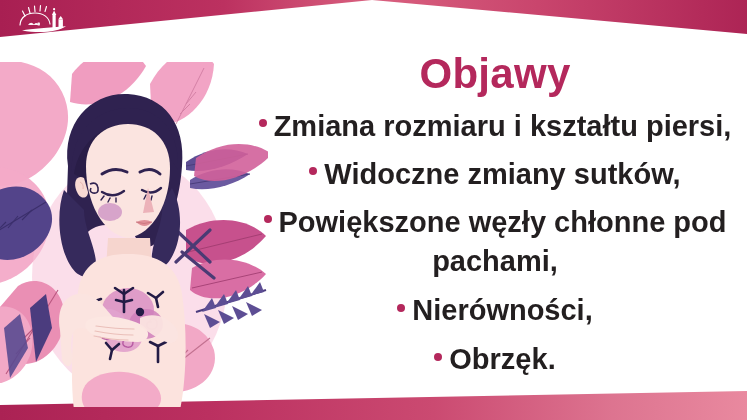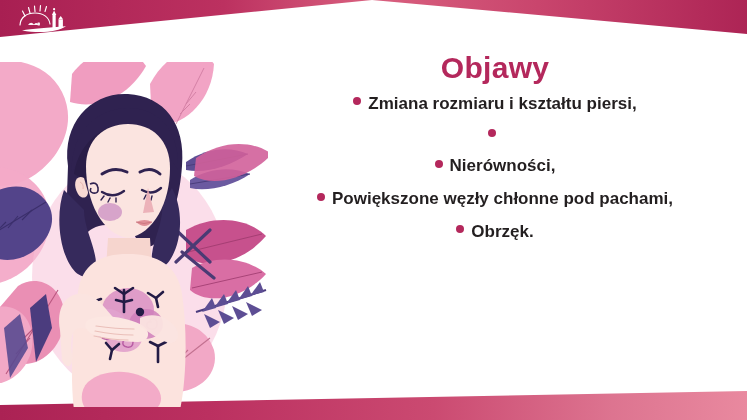--- a/index.html
+++ b/index.html
@@ -41,31 +41,31 @@
 
   
   #content {
     position:absolute;
     left:252px; top:52px;
     width:486px; height:330px;
     z-index:5;
     text-align:center;
   }
   #page-title {
-    font-size:30px;
+    font-size:42px;
     font-weight:bold;
     color:#b4285c;
     letter-spacing:0.3px;
     line-height:1.06;
     margin-bottom:9px;
   }
   .bullet-list { list-style:none; }
   .bullet-item {
     display:block;
-    font-size:17px;
+    font-size:29px;
     font-weight:bold;
     color:#231f20;
     line-height:1.30;
     margin-bottom:9px;
     padding:0 2px;
   }
   .bullet-item .dot {
     display:inline-block;
     width:8px; height:8px;
     border-radius:50%;
@@ -322,27 +322,27 @@
     </svg>
   </div>
 
   <div id="content">
     <div id="page-title">Objawy</div>
     <ul class="bullet-list">
       <li class="bullet-item" id="bullet-1">
         <span class="dot"></span><span class="txt">Zmiana rozmiaru i kształtu piersi,</span>
       </li>
       <li class="bullet-item" id="bullet-2">
-        <span class="dot"></span>
+        <span class="dot"></span><span class="txt">Widoczne zmiany sutków,</span>
+      </li>
+      <li class="bullet-item" id="bullet-3">
+        <span class="dot"></span><span class="txt">Powiększone węzły chłonne pod pachami,</span>
       </li>
       <li class="bullet-item" id="bullet-4">
         <span class="dot"></span><span class="txt">Nierówności,</span>
-      </li>
-      <li class="bullet-item" id="bullet-3">
-        <span class="dot"></span><span class="txt">Powiększone węzły chłonne pod pachami,</span>
       </li>
       <li class="bullet-item" id="bullet-5">
         <span class="dot"></span><span class="txt">Obrzęk.</span>
       </li>
     </ul>
   </div>
 
   <div class="band" id="band-bottom">
     <svg viewBox="0 0 747 34" preserveAspectRatio="none">
       <defs>

